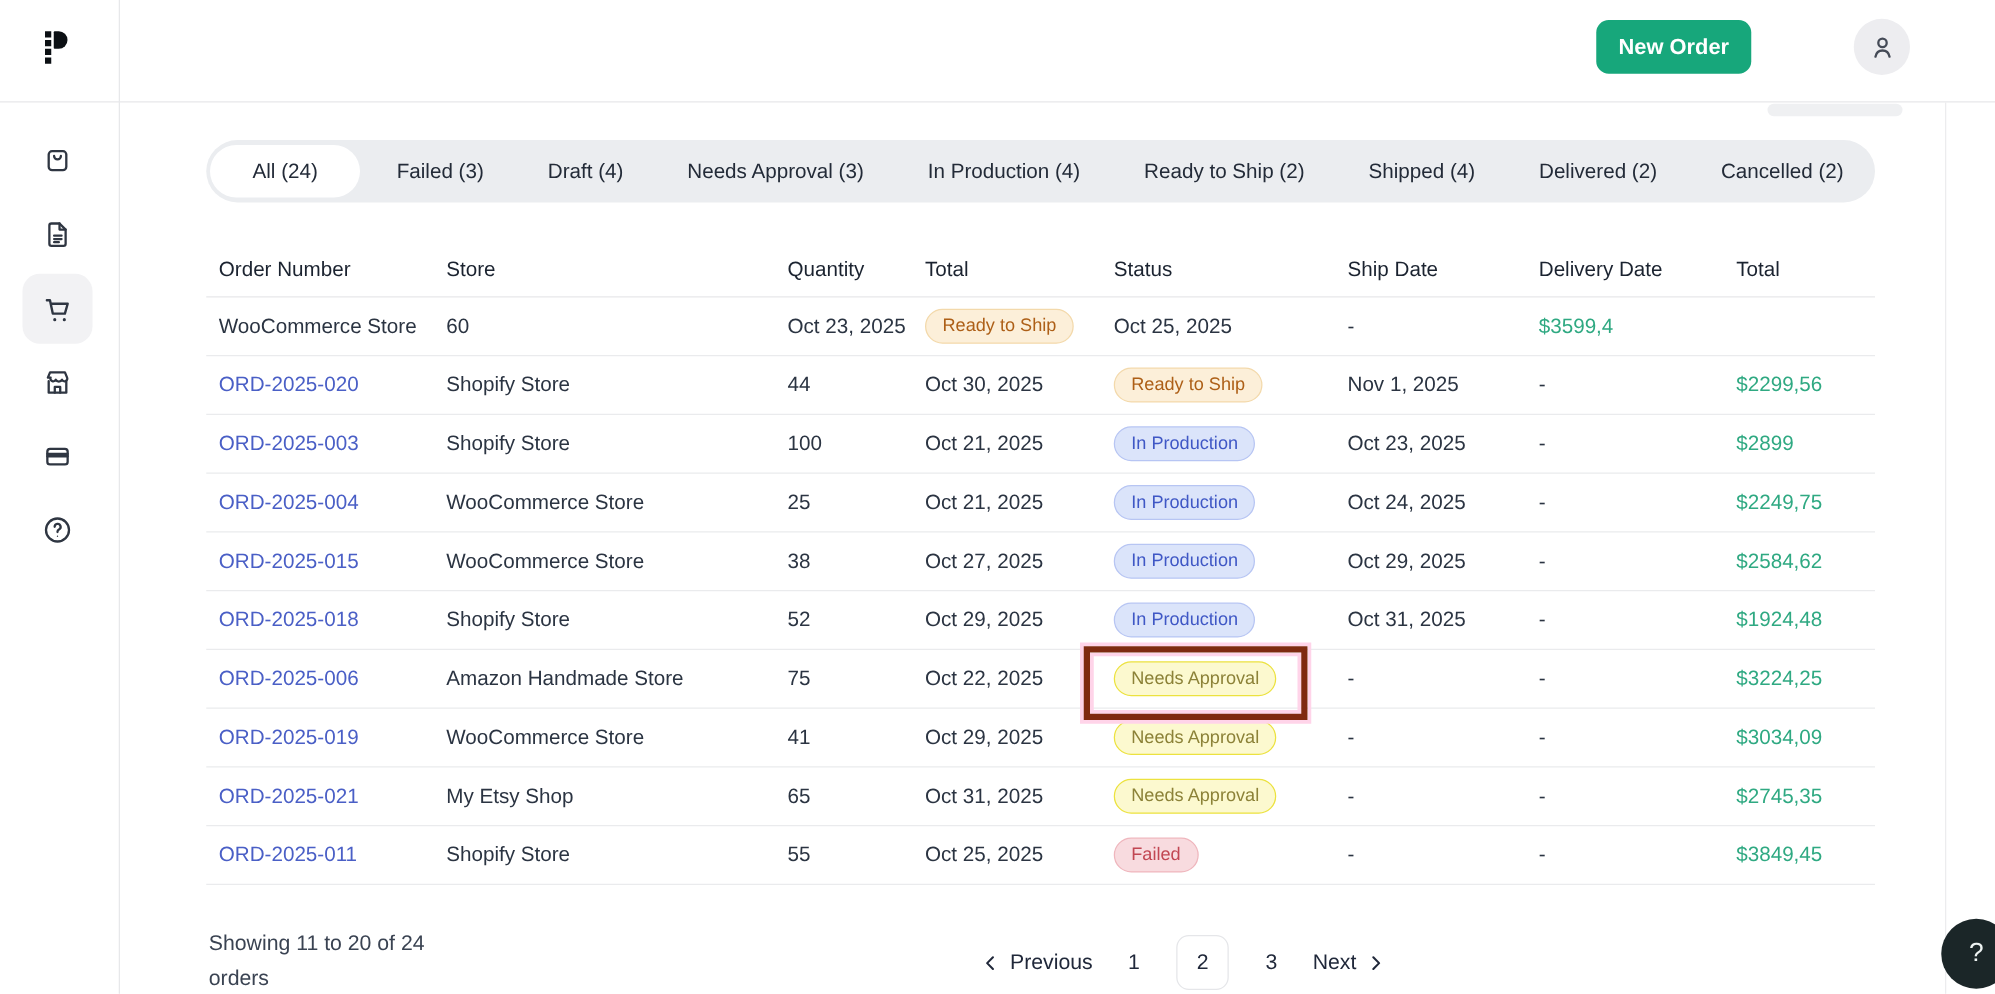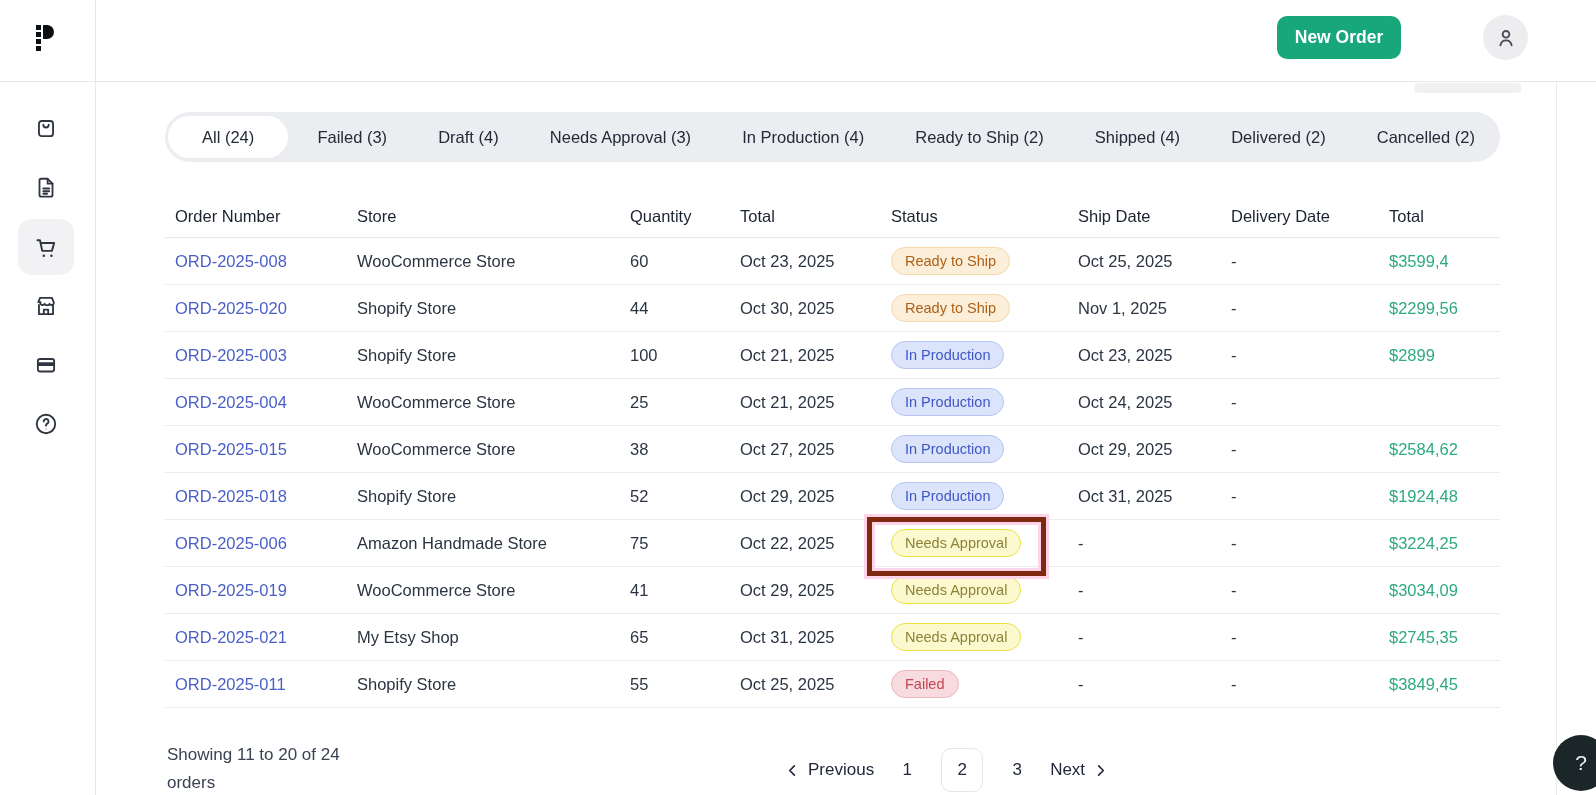--- a/index.html
+++ b/index.html
@@ -157,21 +157,20 @@
         <div class="th">Store</div>
         <div class="th">Quantity</div>
         <div class="th">Total</div>
         <div class="th">Status</div>
         <div class="th">Ship Date</div>
         <div class="th">Delivery Date</div>
         <div class="th">Total</div>
       </div>
     <div id="tbody">
         <div class="row">
-    <a class="cell order">ORD-2025-008</a>
     <div class="cell">WooCommerce Store</div>
     <div class="cell">60</div>
     <div class="cell">Oct 23, 2025</div>
     <div class="cell status">
       <span class="badge" style="background: rgb(252, 239, 217); border-color: rgb(243, 217, 171); color: rgb(173, 95, 23);">Ready to Ship</span>
 
     </div>
     <div class="cell">Oct 25, 2025</div>
     <div class="cell">-</div>
     <div class="cell total">$3599,4</div>
@@ -206,20 +205,21 @@
     <a class="cell order">ORD-2025-004</a>
     <div class="cell">WooCommerce Store</div>
     <div class="cell">25</div>
     <div class="cell">Oct 21, 2025</div>
     <div class="cell status">
       <span class="badge" style="background: rgb(219, 228, 250); border-color: rgb(183, 197, 243); color: rgb(63, 87, 197);">In Production</span>
 
     </div>
     <div class="cell">Oct 24, 2025</div>
     <div class="cell">-</div>
+    <div class="cell total">$2249,75</div>
   </div>
         <div class="row">
     <a class="cell order">ORD-2025-015</a>
     <div class="cell">WooCommerce Store</div>
     <div class="cell">38</div>
     <div class="cell">Oct 27, 2025</div>
     <div class="cell status">
       <span class="badge" style="background: rgb(219, 228, 250); border-color: rgb(183, 197, 243); color: rgb(63, 87, 197);">In Production</span>
 
     </div>

